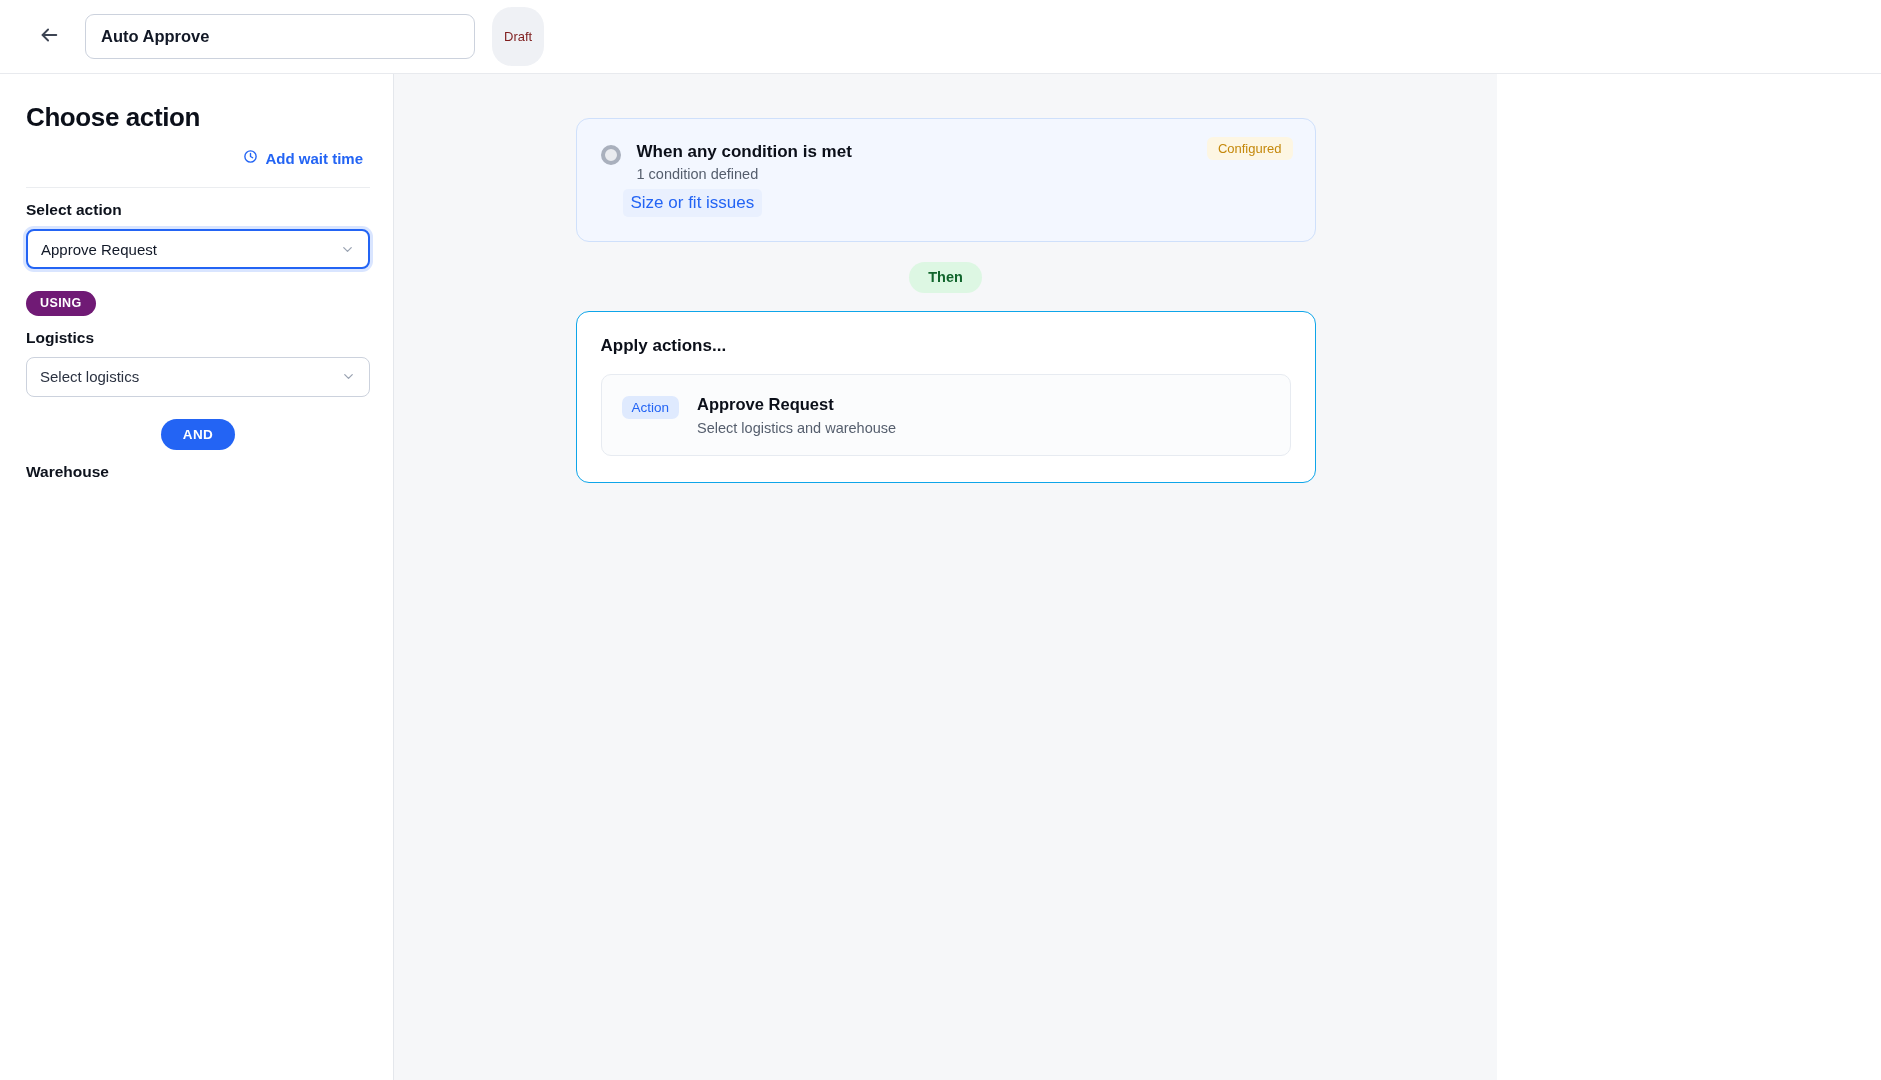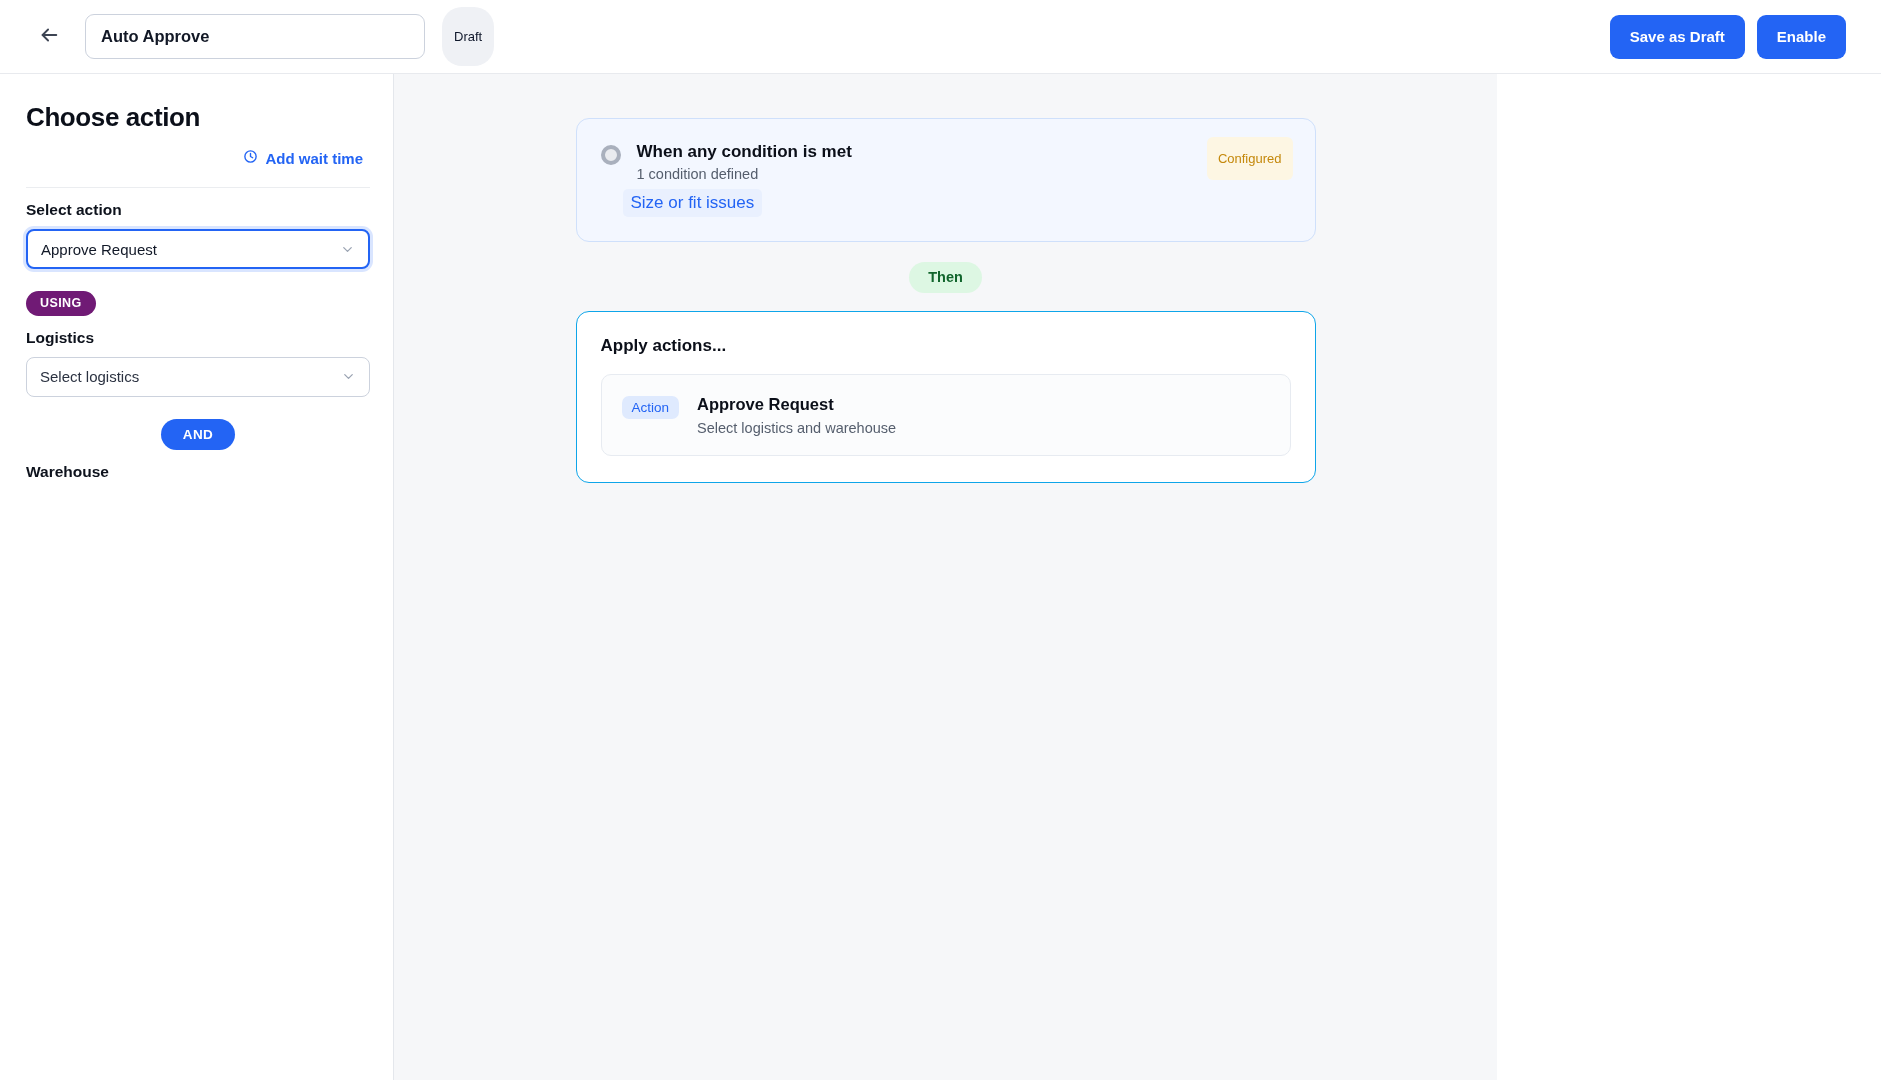--- a/index.html
+++ b/index.html
@@ -37,37 +37,37 @@
     justify-content: center;
     border: none;
     background: transparent;
     cursor: pointer;
     border-radius: 6px;
     flex: 0 0 auto;
   }
 
   .title-input {
     margin-left: 17px;
-    width: 340px;
+    width: 390px;
     height: 45px;
     border: 1px solid #ccd2dd;
     border-radius: 9px;
     padding: 0 15px;
     font-family: "Liberation Sans", sans-serif;
     font-size: 16.5px;
     font-weight: 700;
     color: #121826;
     background: #fff;
     outline: none;
   }
 
   .draft-badge {
     margin-left: 17px;
     background: #eff1f5;
-    color: #0f172a;
+    color: #7f1d1d;
     font-size: 13px;
     padding: 23px 12px;
     border-radius: 20px;
     line-height: 1;
     white-space: nowrap;
   }
 
   .topbar-actions {
     margin-left: auto;
     display: flex;
@@ -264,21 +264,21 @@
     margin-top: 4px;
   }
 
   .configured-badge {
     position: absolute;
     top: 18px;
     right: 22px;
     background: #fdf6e3;
     color: #c4880b;
     font-size: 13px;
-    padding: 15px 11px;
+    padding: 5px 11px;
     border-radius: 6px;
     line-height: 1;
     white-space: nowrap;
   }
 
   .cond-expr {
     margin-top: 22px;
     font-size: 15px;
     color: #0b0f19;
   }
@@ -365,24 +365,20 @@
         <line x1="20" y1="12" x2="5" y2="12"></line>
         <polyline points="11 18 5 12 11 6"></polyline>
       </svg>
     </span>
   </button>
 
   <input class="title-input" type="text" value="Auto Approve" placeholder="Workflow name" style="">
 
   <span class="draft-badge">Draft</span>
 
-  <div class="topbar-actions">
-    <button class="btn-primary">Save as Draft</button>
-    <button class="btn-primary">Enable</button>
-  </div>
 </div>
 
 <div class="layout">
 
   <aside class="sidebar">
     <h1>Choose action</h1>
 
     <div class="wait-row">
       <button class="wait-link">
         <span>

